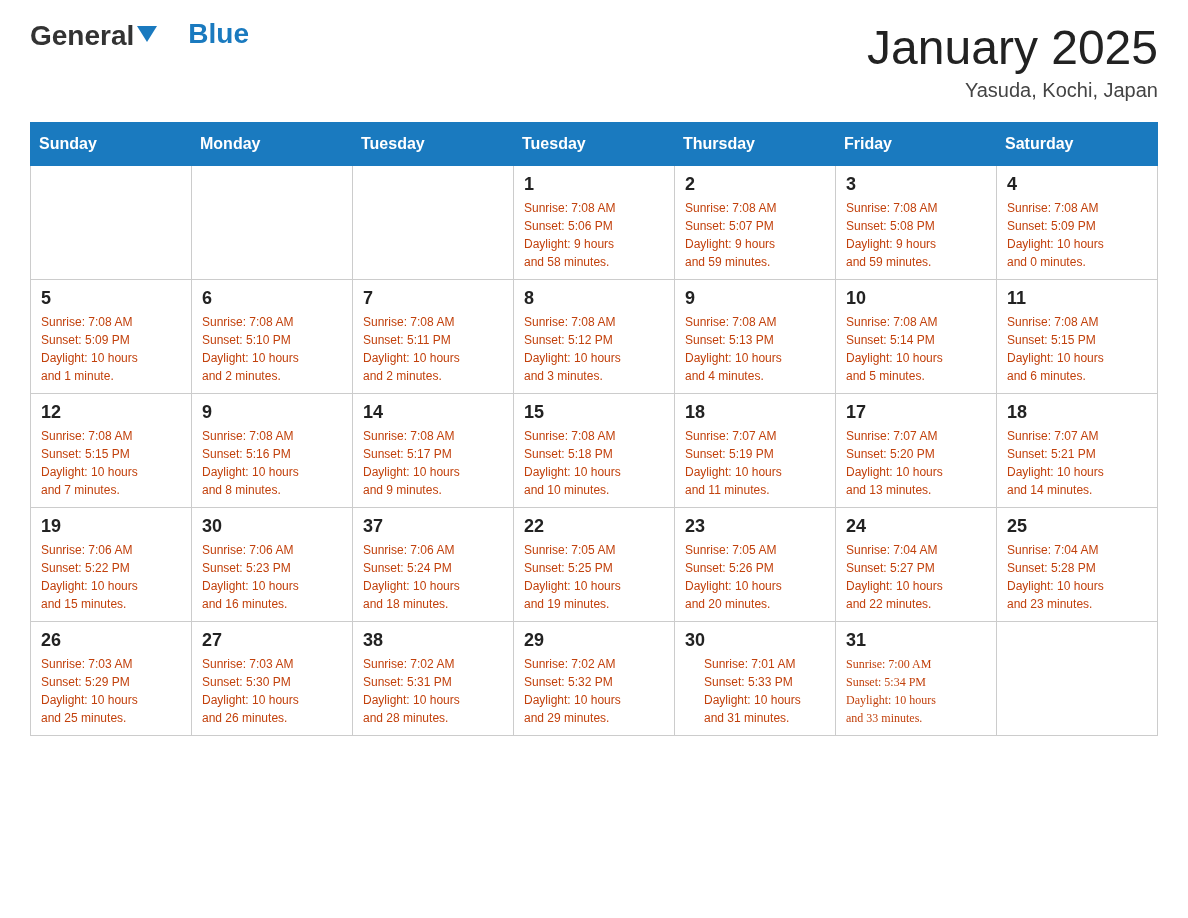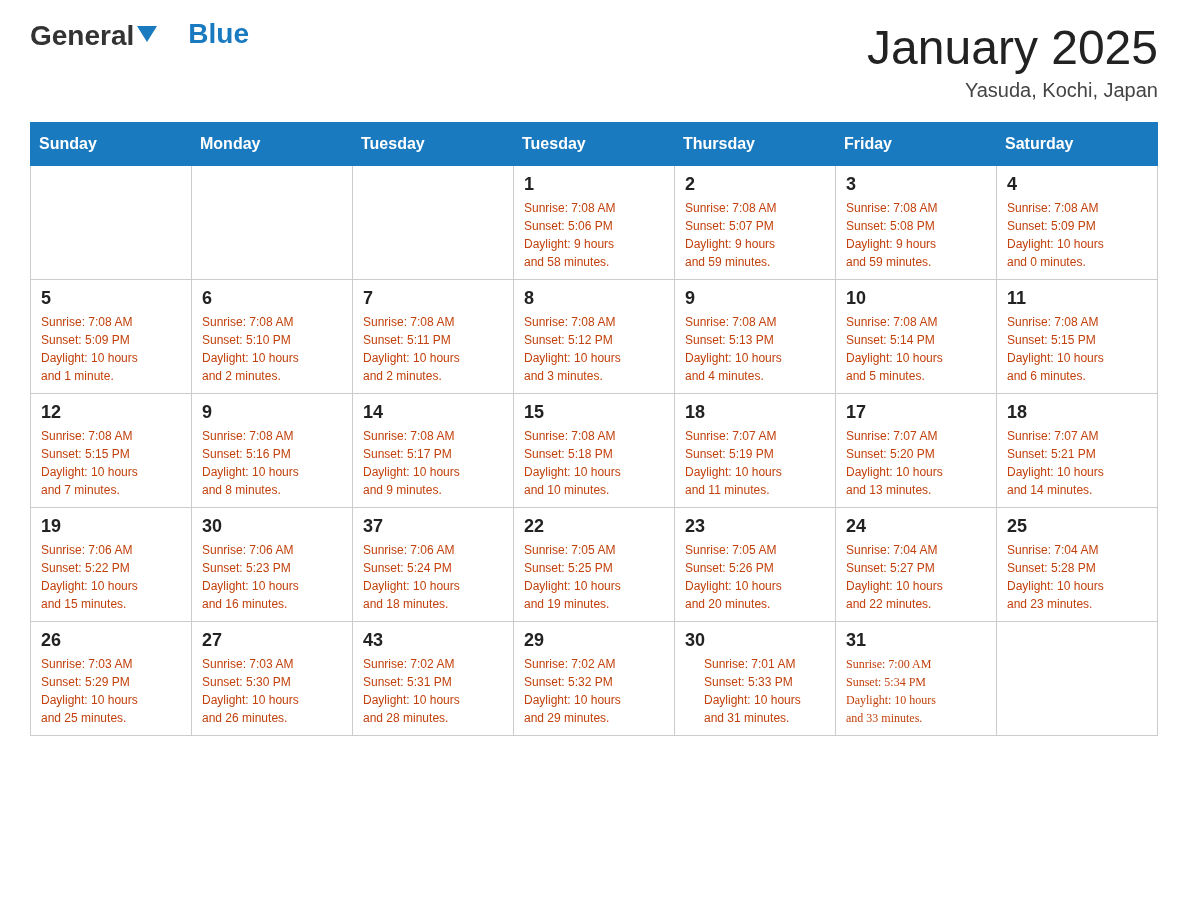--- a/index.html
+++ b/index.html
@@ -326,21 +326,21 @@
 and 25 minutes.</div>
         </td>
         <td>
           <div class="day-number">27</div>
           <div class="day-info" style="white-space: pre-line;">Sunrise: 7:03 AM
 Sunset: 5:30 PM
 Daylight: 10 hours
 and 26 minutes.</div>
         </td>
         <td>
-          <div class="day-number">43</div>
+          <div class="day-number">38</div>
           <div class="day-info" style="white-space: pre-line;">Sunrise: 7:02 AM
 Sunset: 5:31 PM
 Daylight: 10 hours
 and 28 minutes.</div>
         </td>
         <td>
           <div class="day-number">29</div>
           <div class="day-info" style="white-space: pre-line;">Sunrise: 7:02 AM
 Sunset: 5:32 PM
 Daylight: 10 hours

